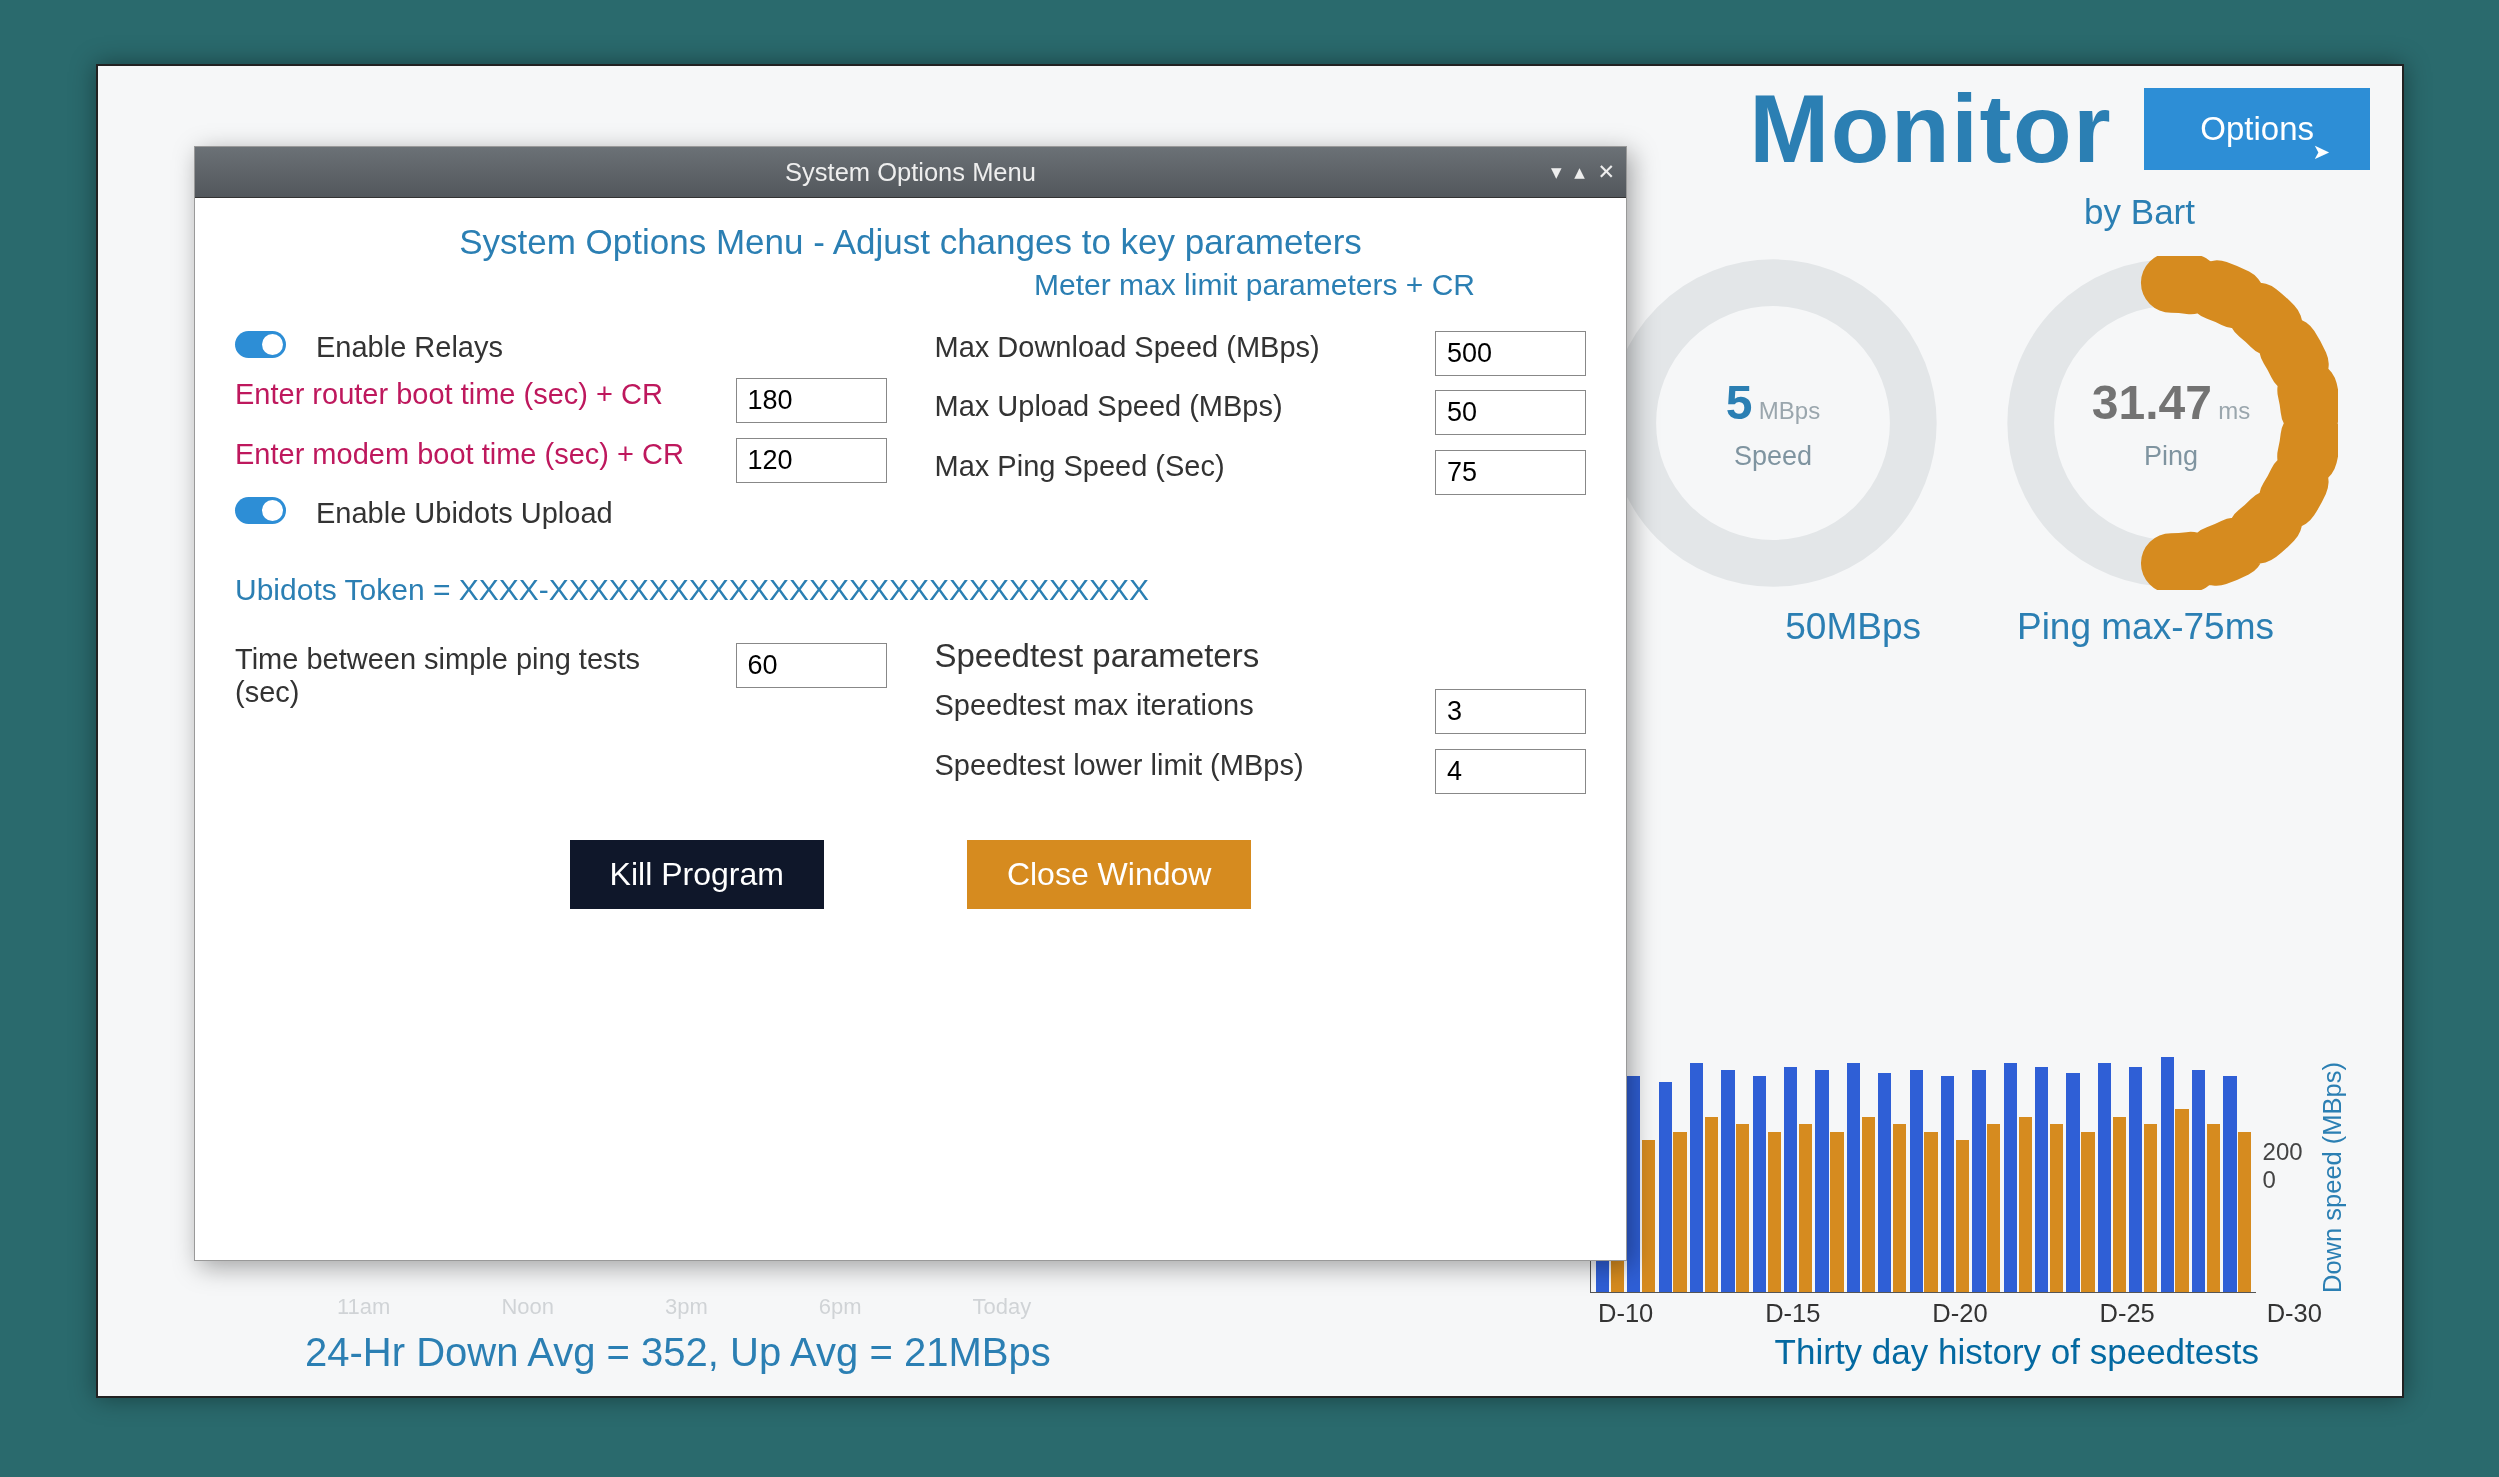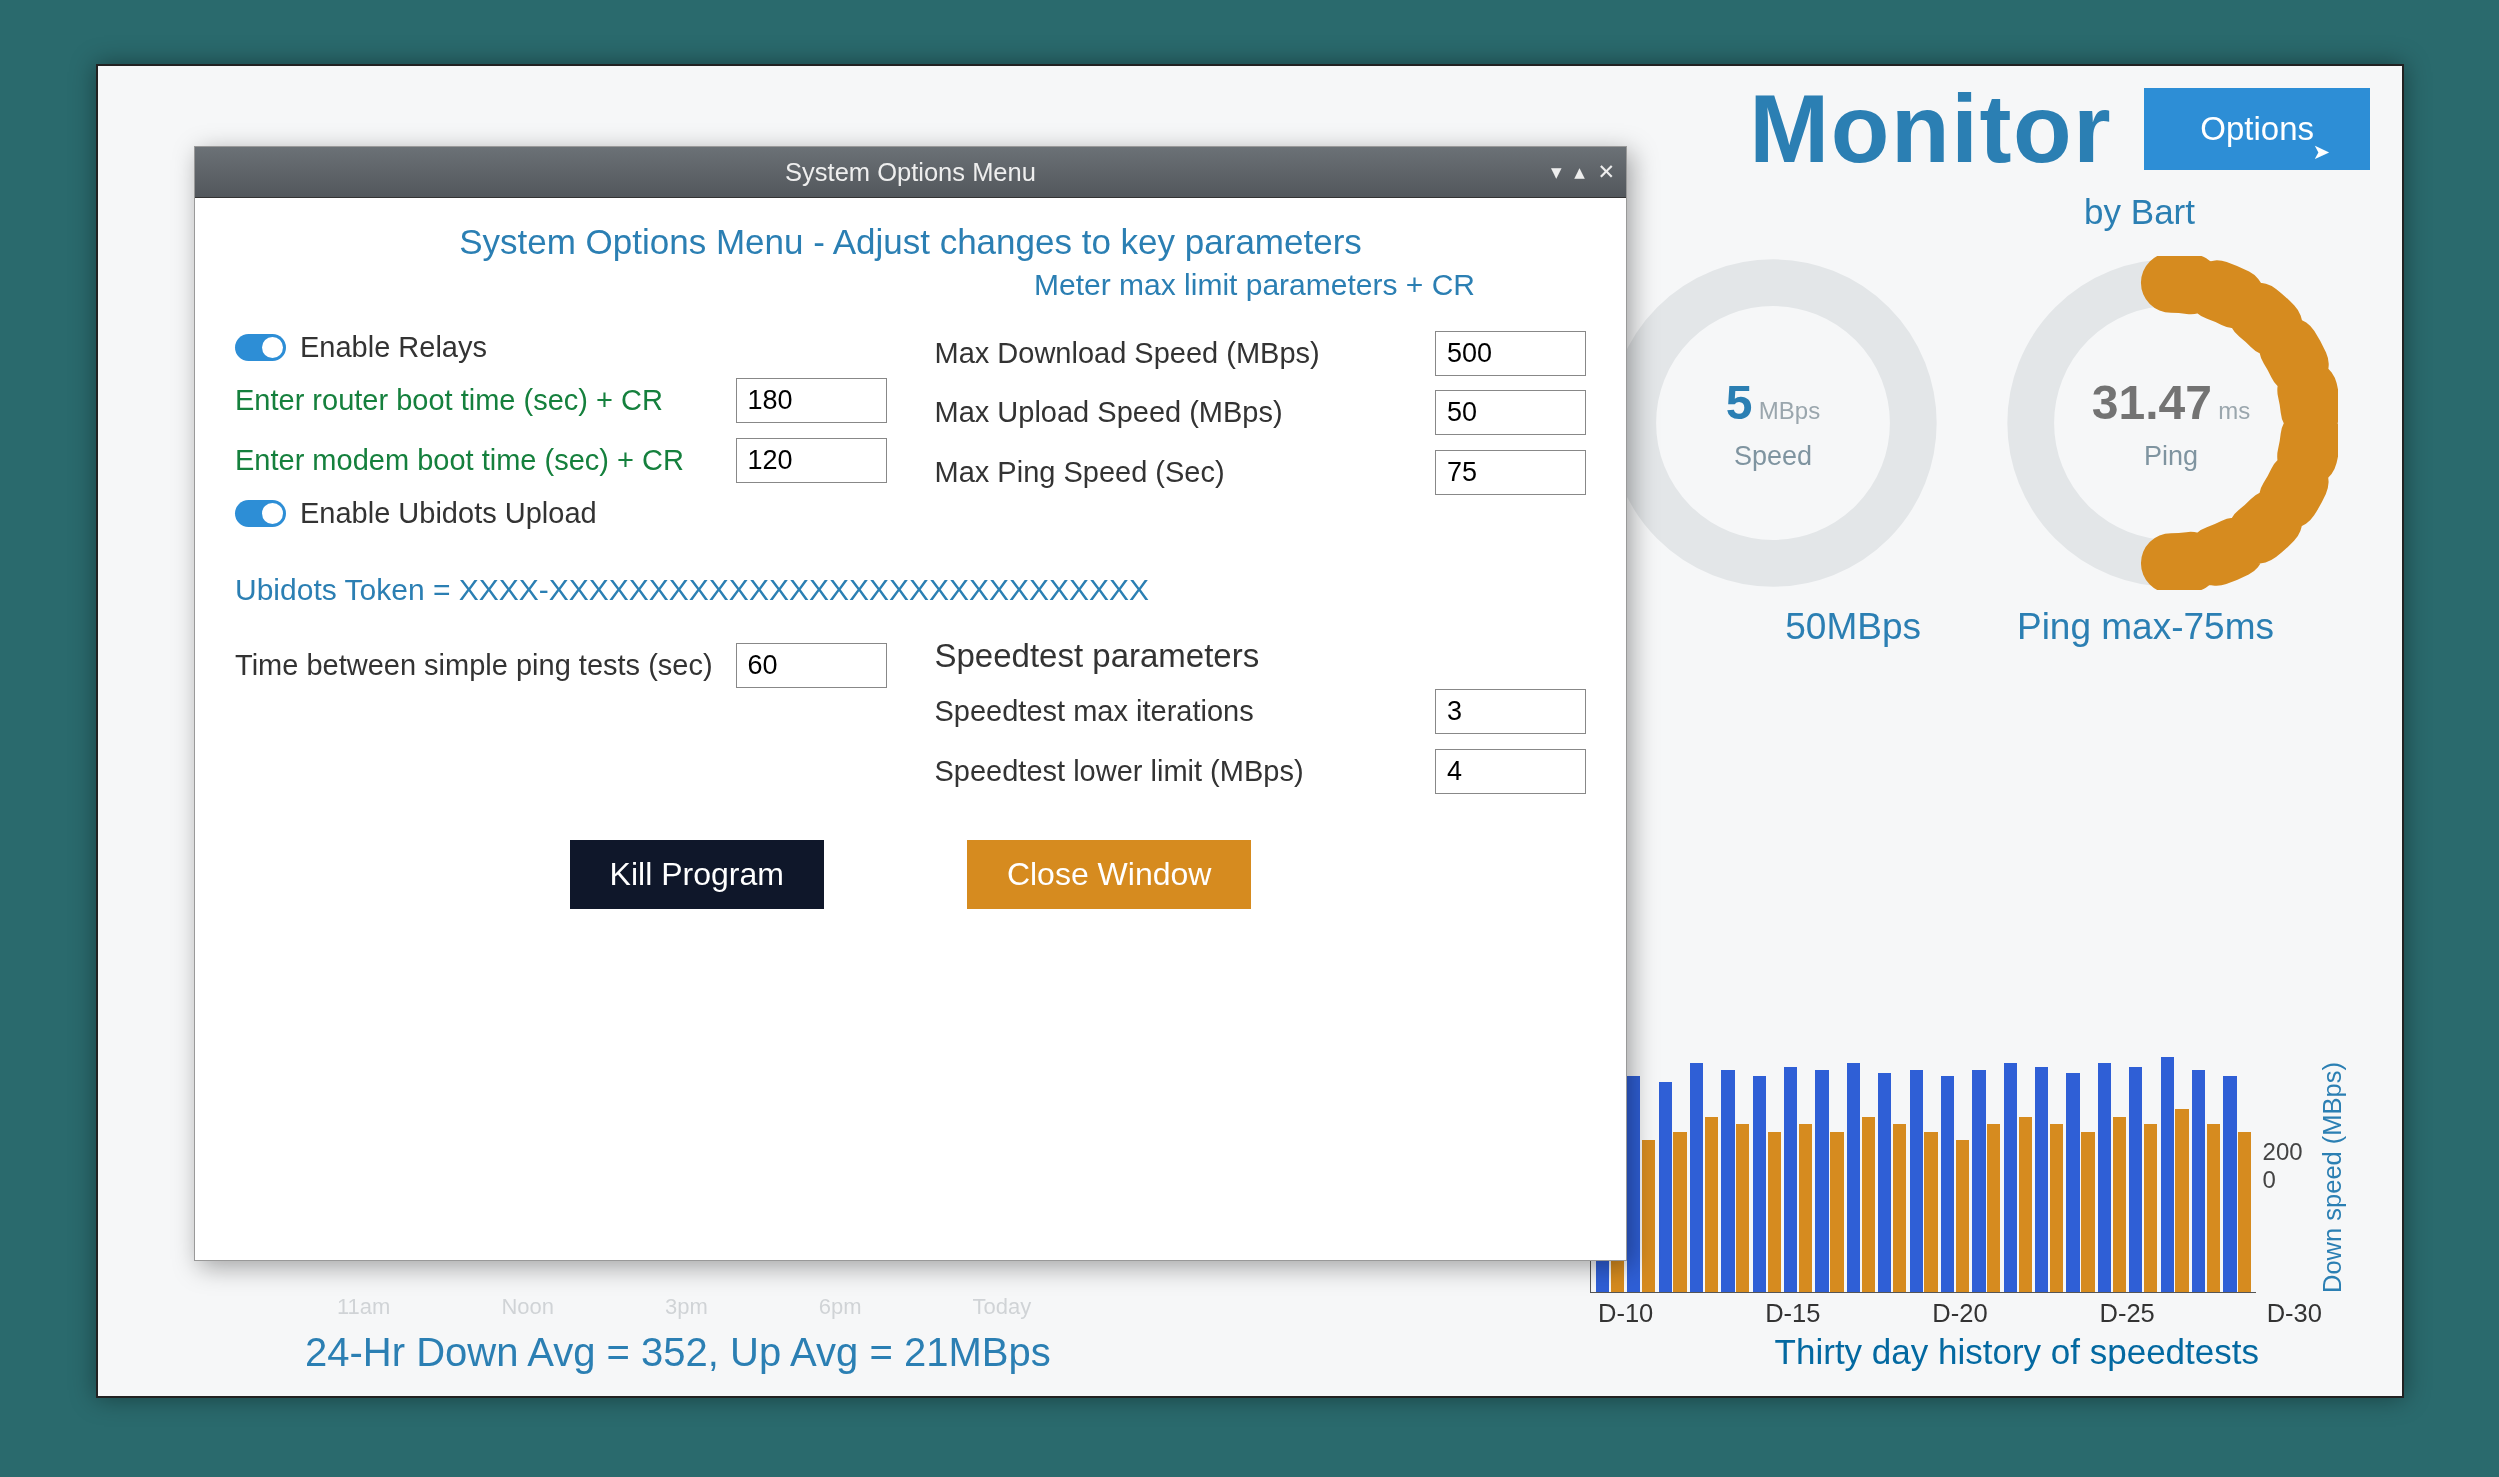--- a/index.html
+++ b/index.html
@@ -237,40 +237,39 @@
     padding-right:111px;
     margin-bottom:14.3px;
   }
   .cols {
     display:grid;
     grid-template-columns: 1fr 1fr;
     column-gap:48px;
   }
   .toggle-row, .field-row {
     display:flex;
-    align-items:center;
-    gap:14px;
+    gap:30px;
     margin:14.3px 0;
   }
   .toggle {
     width:51px; height:27px;
     border-radius:16px;
     background:#2d8ed6;
     position:relative;
     flex-shrink:0;
   }
   .toggle::after{
     content:"";
     position:absolute;
     right:3.2px; top:3.2px;
     width:21px; height:21px;
     border-radius:50%;
     background:#fff;
   }
-  .lbl-blue { color:#15803d; }
+  .lbl-blue { color:#be185d; }
   .field-row label { flex:1; }
   .field-row input {
     width:151px;
     height:45px;
     font-size:27px;
     padding:3.2px 11px;
     border:1.6px solid #888;
     background:#fff;
   }
   .token-line {

